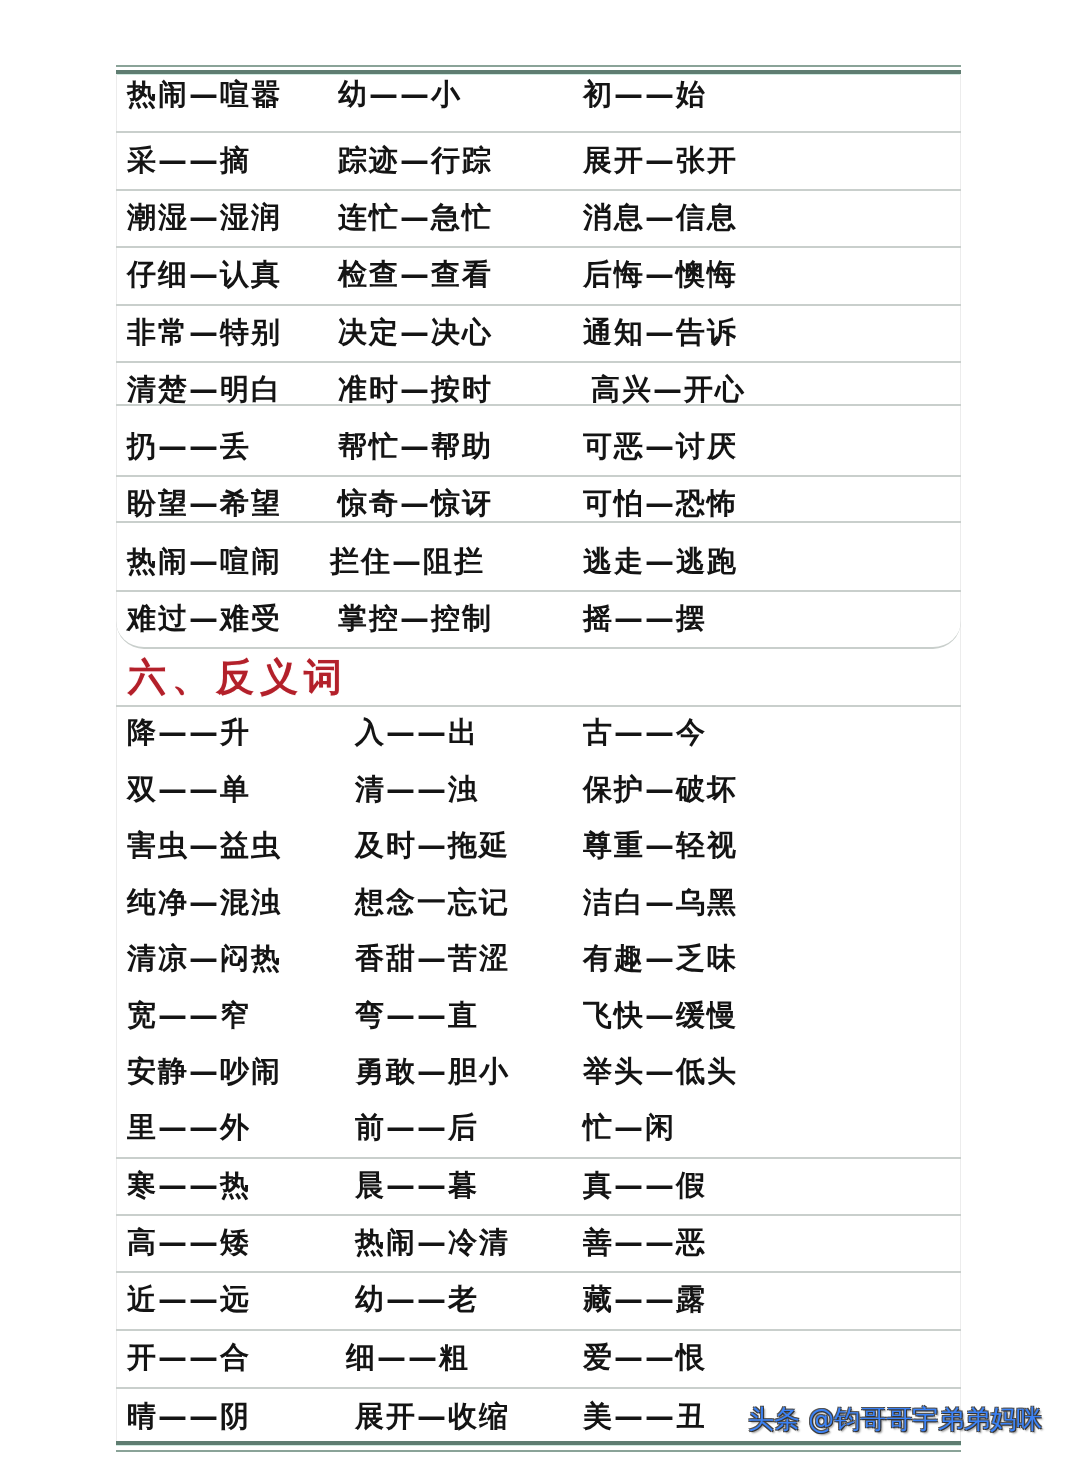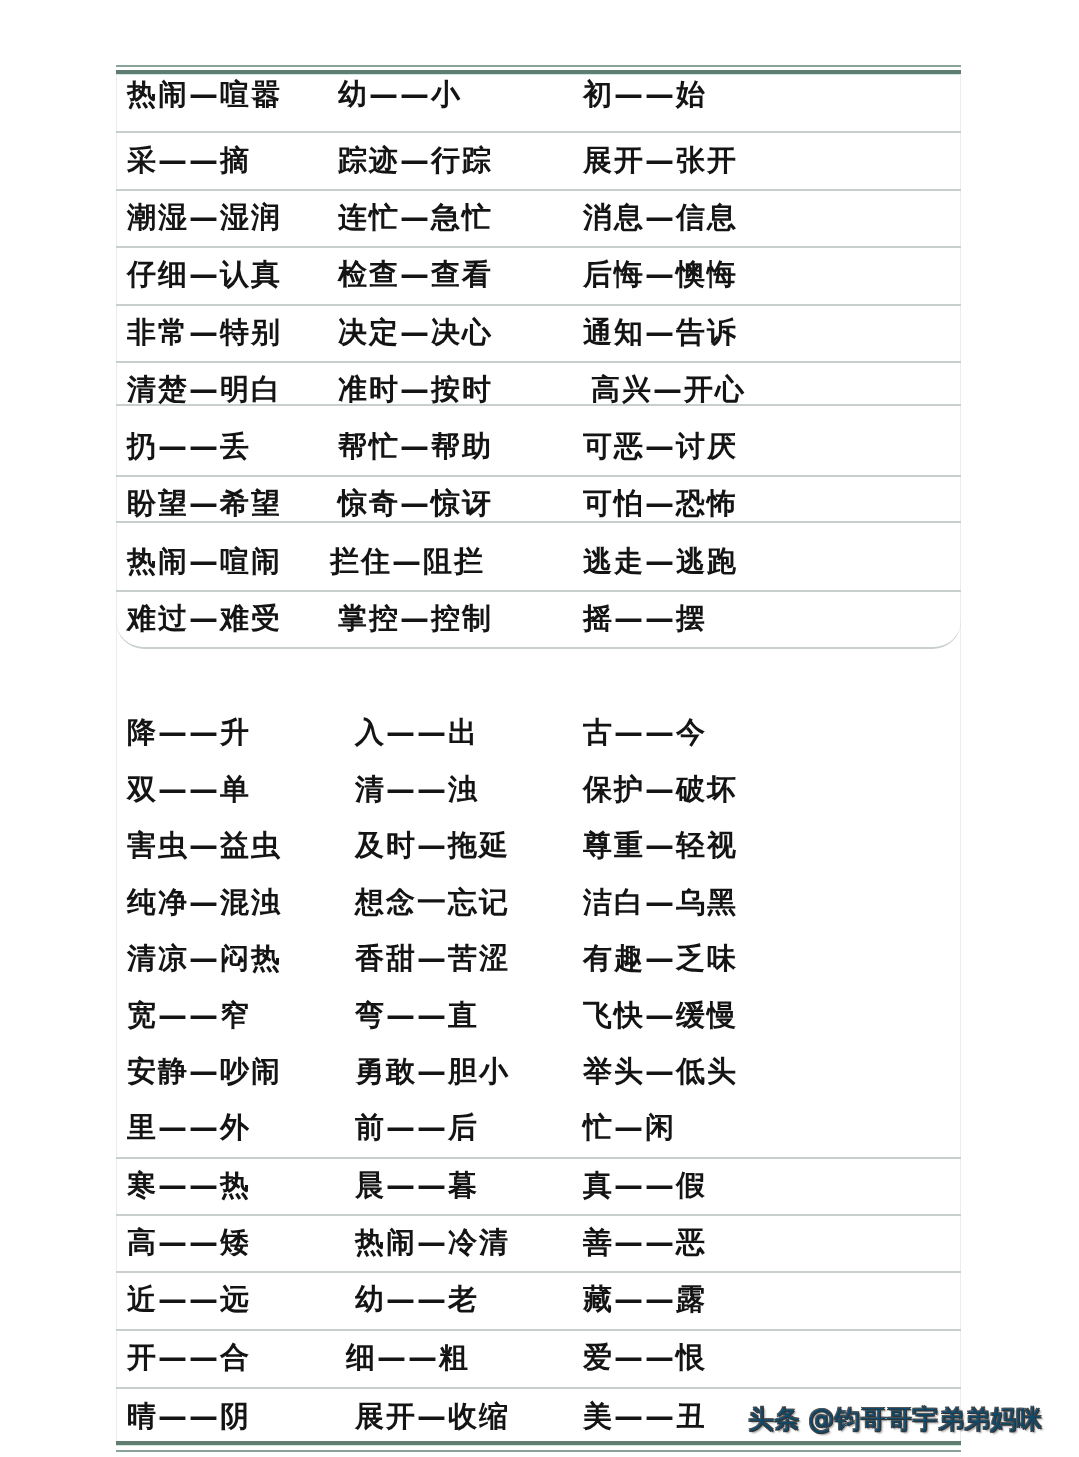--- a/index.html
+++ b/index.html
@@ -72,21 +72,21 @@
     letter-spacing: 6px;
     line-height: 1;
     text-shadow: 0 0 1px #e6a3a8;
   }
   .watermark {
     position: absolute;
     left: 748px;
     top: 1402px;
     font-family: "DejaVu Sans", "Liberation Sans", sans-serif;
     font-size: 26px;
-    color: #0c4a6e;
+    color: #3b82f6;
     letter-spacing: 0px;
     white-space: nowrap;
     text-shadow: 1px 1px 0 #333, -1px -1px 0 #555, 1px -1px 0 #444, -1px 1px 0 #444, 2px 2px 2px rgba(0,0,0,0.45);
   }
 </style>
 </head>
 <body>
 
 <div class="page">
 
@@ -141,20 +141,23 @@
       <span class="cell" style="left:214px; top:13px;">拦住—阻拦</span>
       <span class="cell" style="left:467px; top:13px;">逃走—逃跑</span>
     </div>
     <div class="row sep" style="top:592px; height:57px;border-radius:28px;">
       <span class="cell" style="left:11px; top:12px;">难过—难受</span>
       <span class="cell" style="left:222px; top:12px;">掌控—控制</span>
       <span class="cell" style="left:467px; top:12px;">摇——摆</span>
     </div>
   </div>
 
+  <div class="row sep" style="top:649px; height:58px;">
+    <span class="section-title" style="top:9px;">六、反义词</span>
+  </div>
 
   <div>
     <div class="row" style="top:707px; height:57px;">
       <span class="cell" style="left:11px; top:11px;">降——升</span>
       <span class="cell" style="left:239px; top:11px;">入——出</span>
       <span class="cell" style="left:467px; top:11px;">古——今</span>
     </div>
     <div class="row" style="top:764px; height:56px;">
       <span class="cell" style="left:11px; top:11px;">双——单</span>
       <span class="cell" style="left:239px; top:11px;">清——浊</span>

